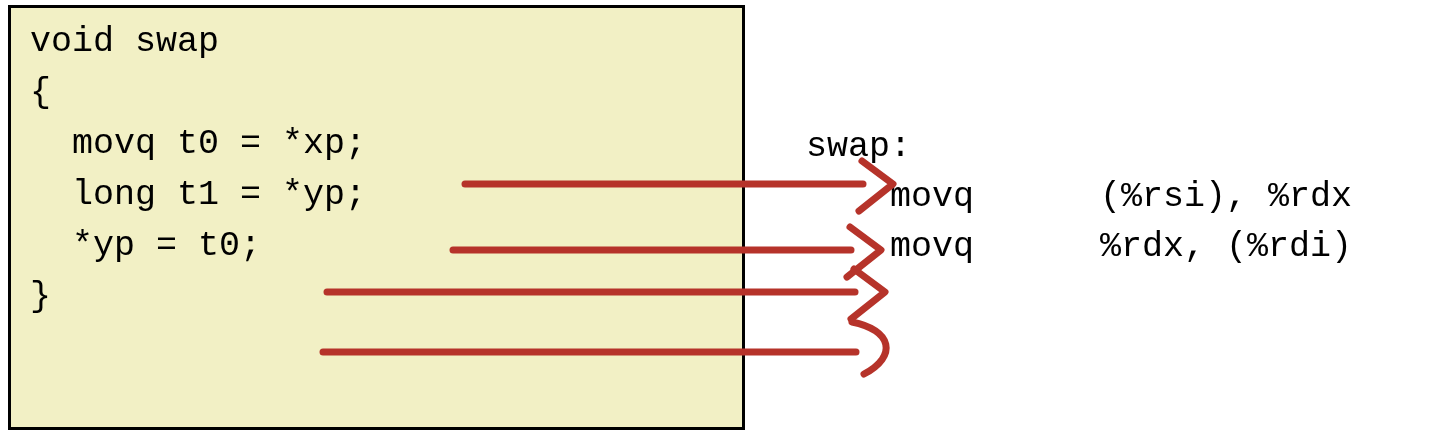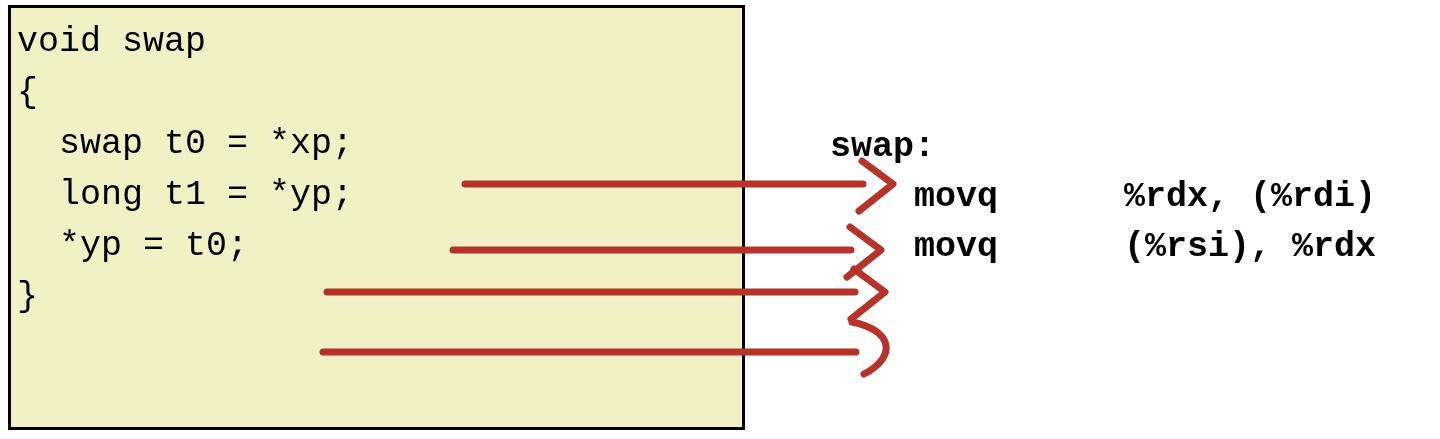--- a/index.html
+++ b/index.html
@@ -17,32 +17,32 @@
     overflow:hidden;
     font-family:"Liberation Mono","DejaVu Sans Mono",monospace;
   }
   .code-box{
     position:absolute;
     left:8px;top:5px;
     width:737px;height:425px;
     box-sizing:border-box;
     background:var(--box-fill);
     border:3px solid var(--box-border);
-    padding:9px 0 0 6px;
+    padding:9px 0 0 19px;
   }
   .code-line{
     font-size:35px;
     line-height:51px;
     white-space:pre;
     color:var(--text);
     letter-spacing:0;
   }
   .asm-block{
     position:absolute;
-    left:830px;top:122px;font-weight:bold;
+    left:806px;top:122px;
   }
   .asm-line{
     font-size:35px;
     line-height:50px;
     white-space:pre;
     color:var(--text);
   }
   .arrows{
     position:absolute;
     left:0;top:0;
@@ -58,30 +58,30 @@
   }
 </style>
 </head>
 <body>
 
 <div class="stage">
 
   <div class="code-box">
     <div class="code-line">void swap</div>
     <div class="code-line">{</div>
-    <div class="code-line">  swap t0 = *xp;</div>
+    <div class="code-line">  movq t0 = *xp;</div>
     <div class="code-line">  long t1 = *yp;</div>
     <div class="code-line">  *yp = t0;</div>
     <div class="code-line">}</div>
   </div>
 
   <div class="asm-block">
     <div class="asm-line">swap:</div>
+    <div class="asm-line">    movq      (%rsi), %rdx</div>
     <div class="asm-line">    movq      %rdx, (%rdi)</div>
-    <div class="asm-line">    movq      (%rsi), %rdx</div>
   </div>
 
   <svg class="arrows" viewBox="0 0 1440 439" xmlns="http://www.w3.org/2000/svg">
     <g>
       <line x1="465" y1="184" x2="863" y2="184"></line>
       <polyline points="862,161 893,184 859,211"></polyline>
     </g>
     <g>
       <line x1="453" y1="250" x2="851" y2="250"></line>
       <polyline points="850,227 881,250 847,277"></polyline>

